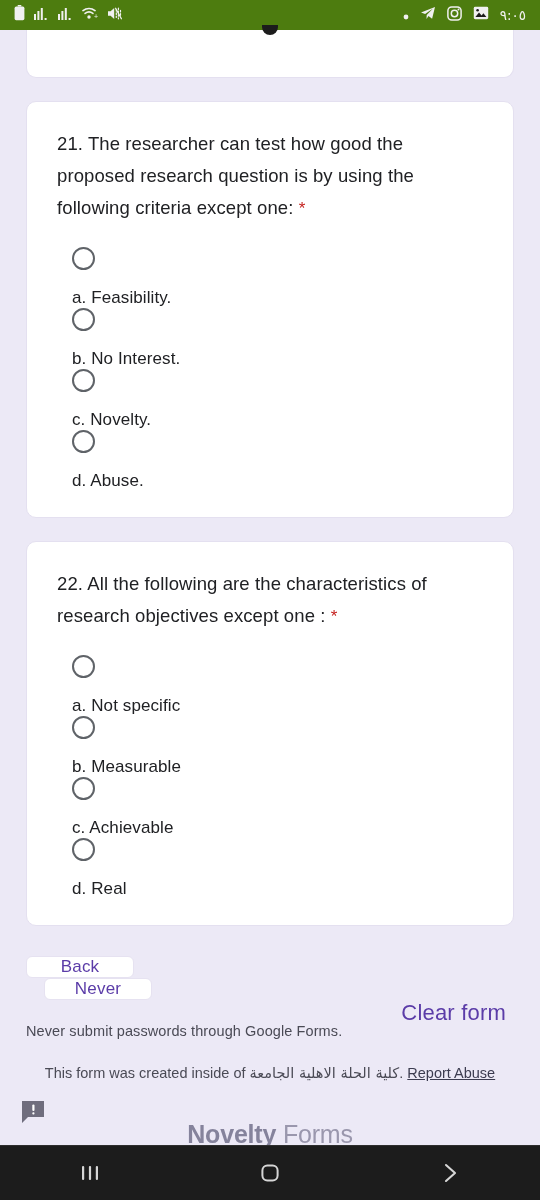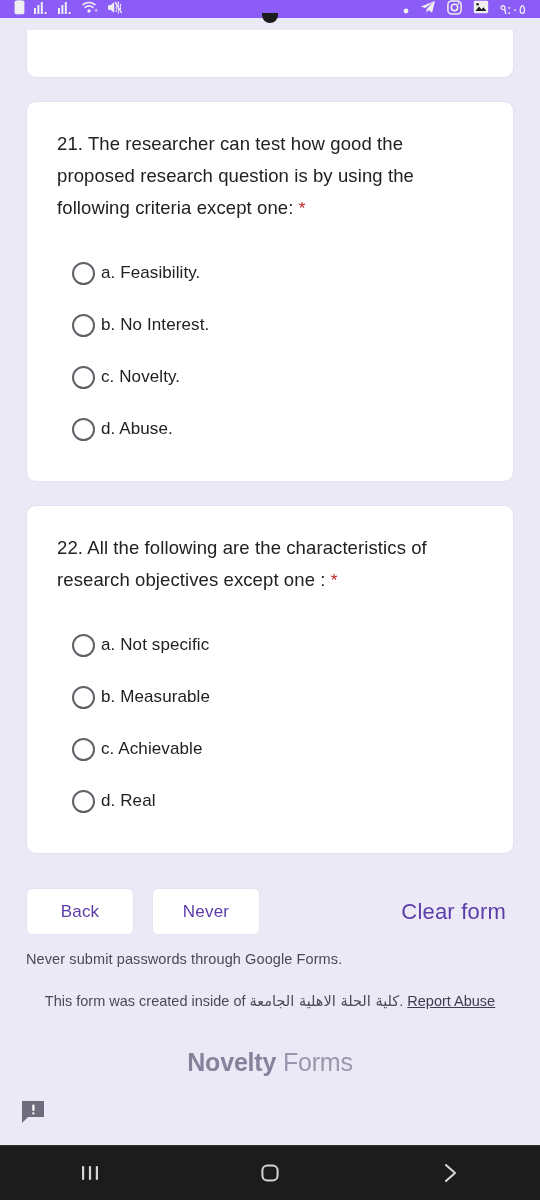--- a/index.html
+++ b/index.html
@@ -11,22 +11,22 @@
   }
 
   body {
     font-family: "Liberation Sans", "DejaVu Sans", sans-serif;
     background: #ece9f6;
     position: relative;
   }
 
   
   .status-bar {
-    height: 18px;
-    background: #8b5cf6;
+    height: 30px;
+    background: #4d7c0f;
     display: flex;
     align-items: center;
     justify-content: space-between;
     padding: 0 14px;
     position: relative;
     z-index: 5;
   }
   .status-left, .status-right {
     display: flex;
     align-items: center;
@@ -83,44 +83,46 @@
     line-height: 32px;
     color: #202124;
     letter-spacing: .1px;
     margin-bottom: 22px;
   }
   .req-star { color: #c5221f; font-size: 17px; }
 
   .options { display: block; }
   .option-row {
     display: flex;
-    align-items: center;
+    align-items: flex-start;
     min-height: 52px;
-    gap: 6px;
+    gap: 18px;
     padding-left: 15px;
+    flex-direction: column;
   }
   .radio {
     width: 23px; height: 23px;
     border: 2.1px solid #5f6368;
     border-radius: 50%;
     flex: 0 0 auto;
   }
   .option-label {
     font-size: 17px;
     color: #202124;
     letter-spacing: .1px;
   }
 
   
   .actions {
     display: flex;
-    align-items: center;
+    align-items: flex-start;
     margin: 0 26px;
     padding-top: 7px;
     height: 62px;
+    flex-direction: column;
   }
   .btn {
     background: #ffffff;
     border: 1px solid #e6e2f1;
     border-radius: 6px;
     color: #5b3ca8;
     font-size: 17px;
     font-family: inherit;
     height: 47px;
     min-width: 108px;

